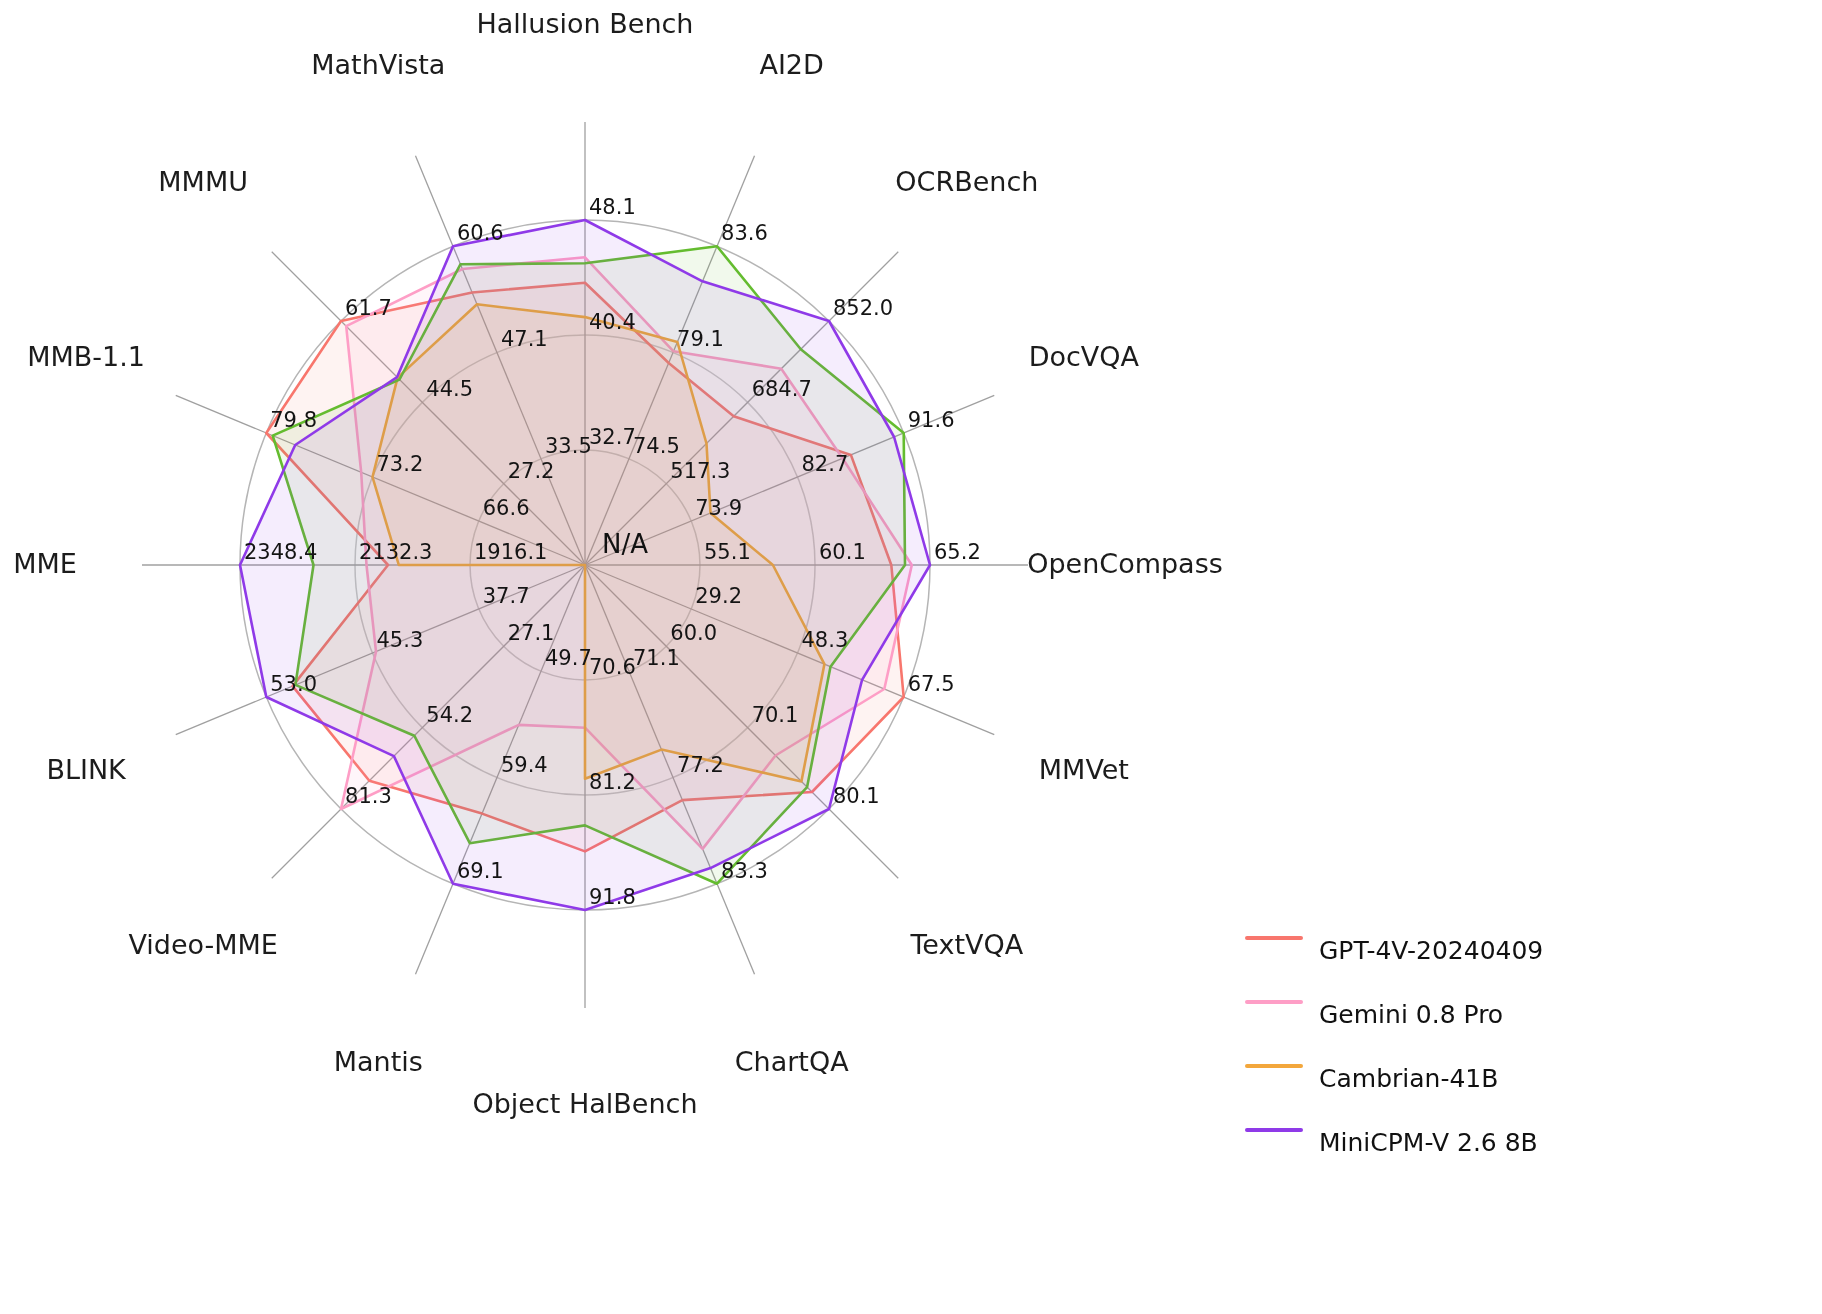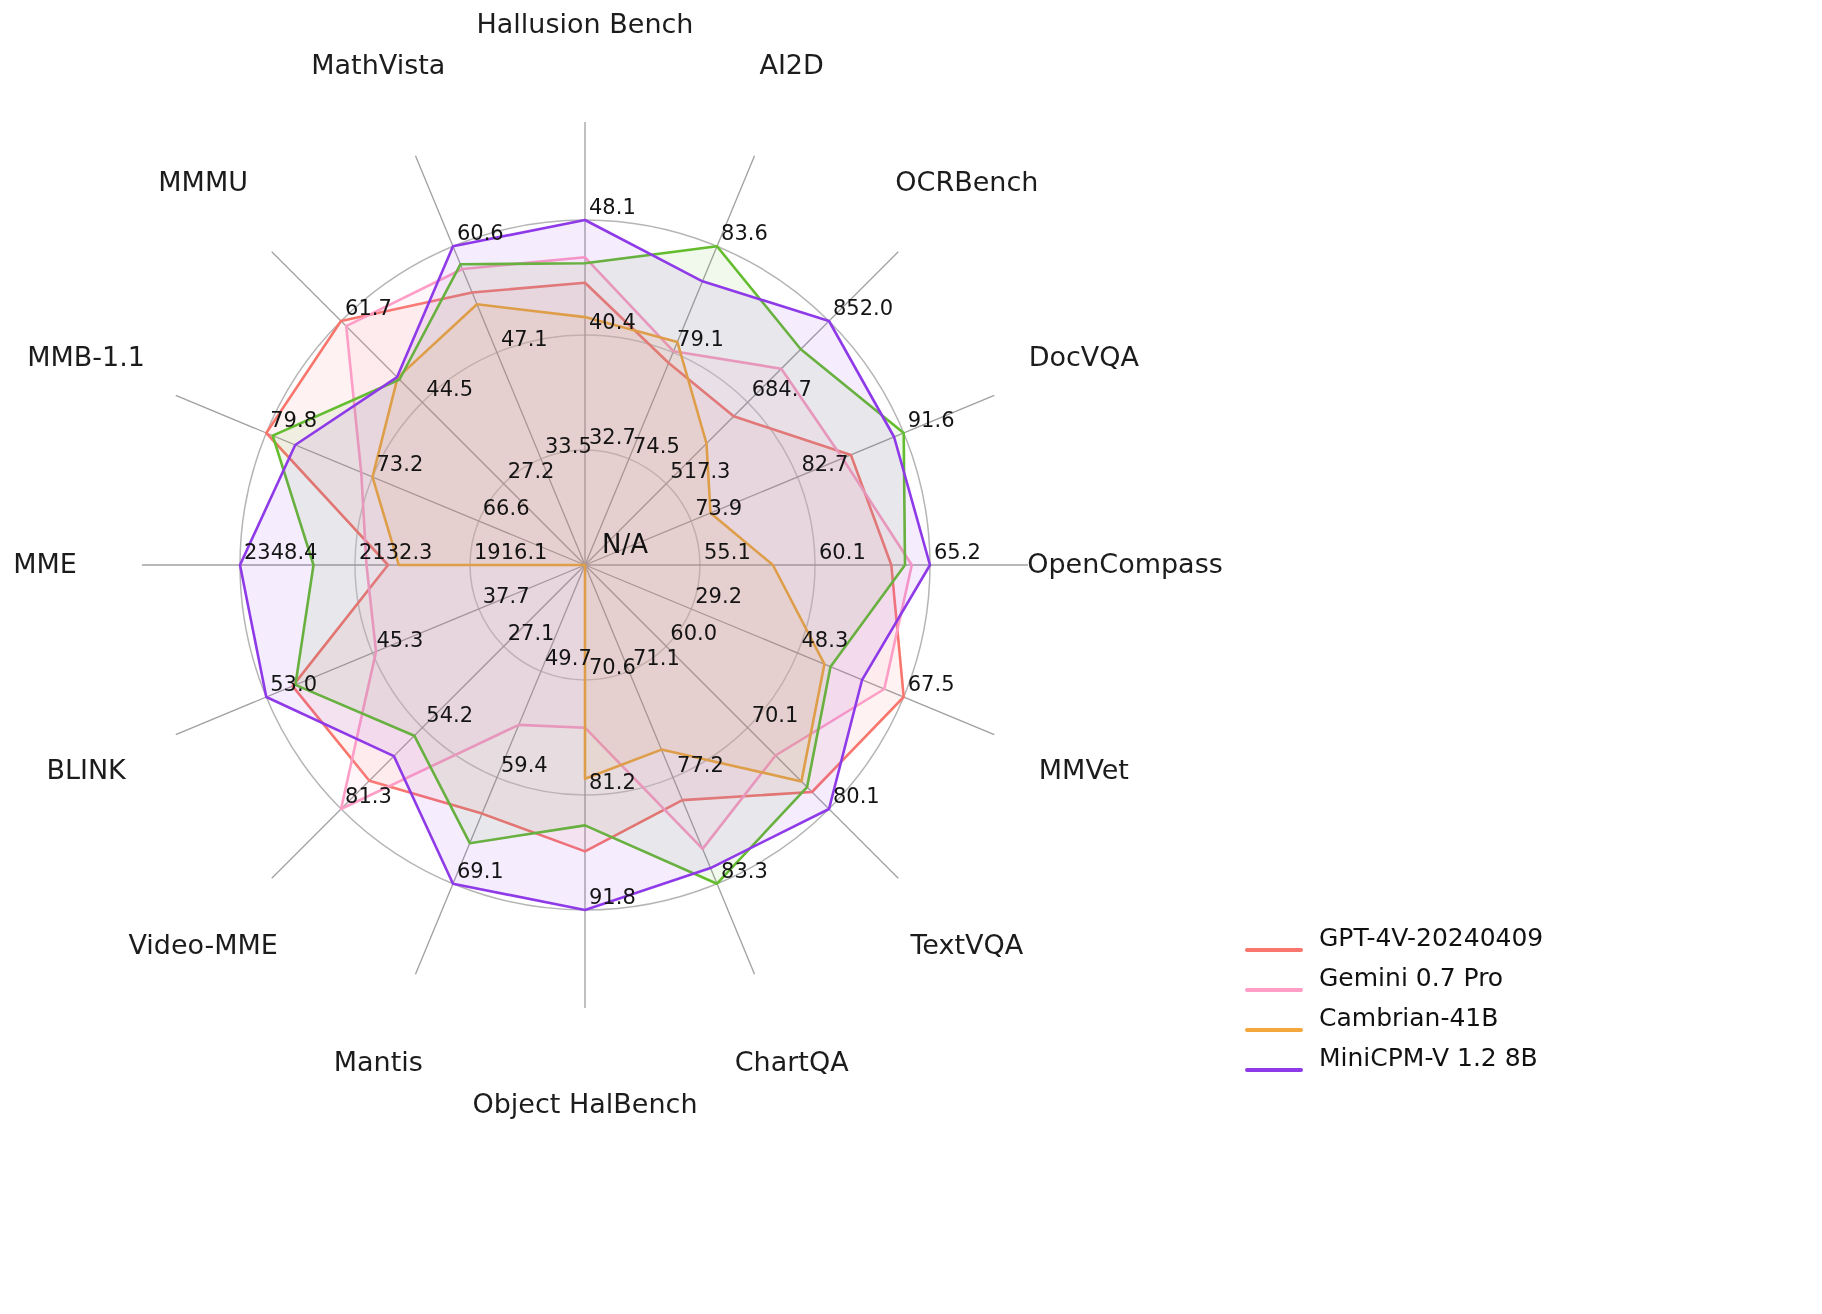--- a/index.html
+++ b/index.html
@@ -1,20 +1,20 @@
 <!DOCTYPE html>
 <html><head>
 <meta charset="utf-8">
 <style>
   html,body{margin:0;padding:0;background:#ffffff;}
   body{width:1822px;height:1314px;position:relative;font-family:"DejaVu Sans",sans-serif;overflow:hidden;}
   #radar-wrap{position:absolute;left:0;top:0;width:1822px;height:1314px;}
   svg{display:block;}
   #legend{position:absolute;left:1245px;top:912px;display:flex;flex-direction:column;}
-  .legend-row{display:flex;align-items:flex-end;height:40px;}
+  .legend-row{display:flex;align-items:flex-start;height:40px;margin-top:24px;}
   .legend-swatch{width:58px;height:4px;border-radius:2px;margin-right:16px;flex:0 0 auto;}
   .legend-label{font-size:25px;color:#111;white-space:nowrap;}
 </style>
 </head>
 <body>
 
 <div id="radar-wrap">
   <svg id="radar" width="1822" height="1314" viewBox="0 0 1822 1314">
       <circle cx="585" cy="565" r="114.9885" fill="none" stroke="#c9c9c9" stroke-width="1.5"></circle>
       <circle cx="585" cy="565" r="230.01149999999998" fill="none" stroke="#c9c9c9" stroke-width="1.5"></circle>
@@ -108,23 +108,23 @@
     </svg>
 </div>
 
 <div id="legend">
     <div class="legend-row">
       <span class="legend-swatch" style="background: rgb(248, 118, 109);"></span>
       <span class="legend-label">GPT-4V-20240409</span>
     </div>
     <div class="legend-row">
       <span class="legend-swatch" style="background: rgb(254, 158, 198);"></span>
-      <span class="legend-label">Gemini 0.7 Pro</span>
+      <span class="legend-label">Gemini 0.8 Pro</span>
     </div>
     <div class="legend-row">
       <span class="legend-swatch" style="background: rgb(243, 167, 60);"></span>
       <span class="legend-label">Cambrian-41B</span>
     </div>
     <div class="legend-row">
       <span class="legend-swatch" style="background: rgb(143, 58, 232);"></span>
-      <span class="legend-label">MiniCPM-V 1.2 8B</span>
+      <span class="legend-label">MiniCPM-V 2.6 8B</span>
     </div>
   </div>
 
 </body></html>

